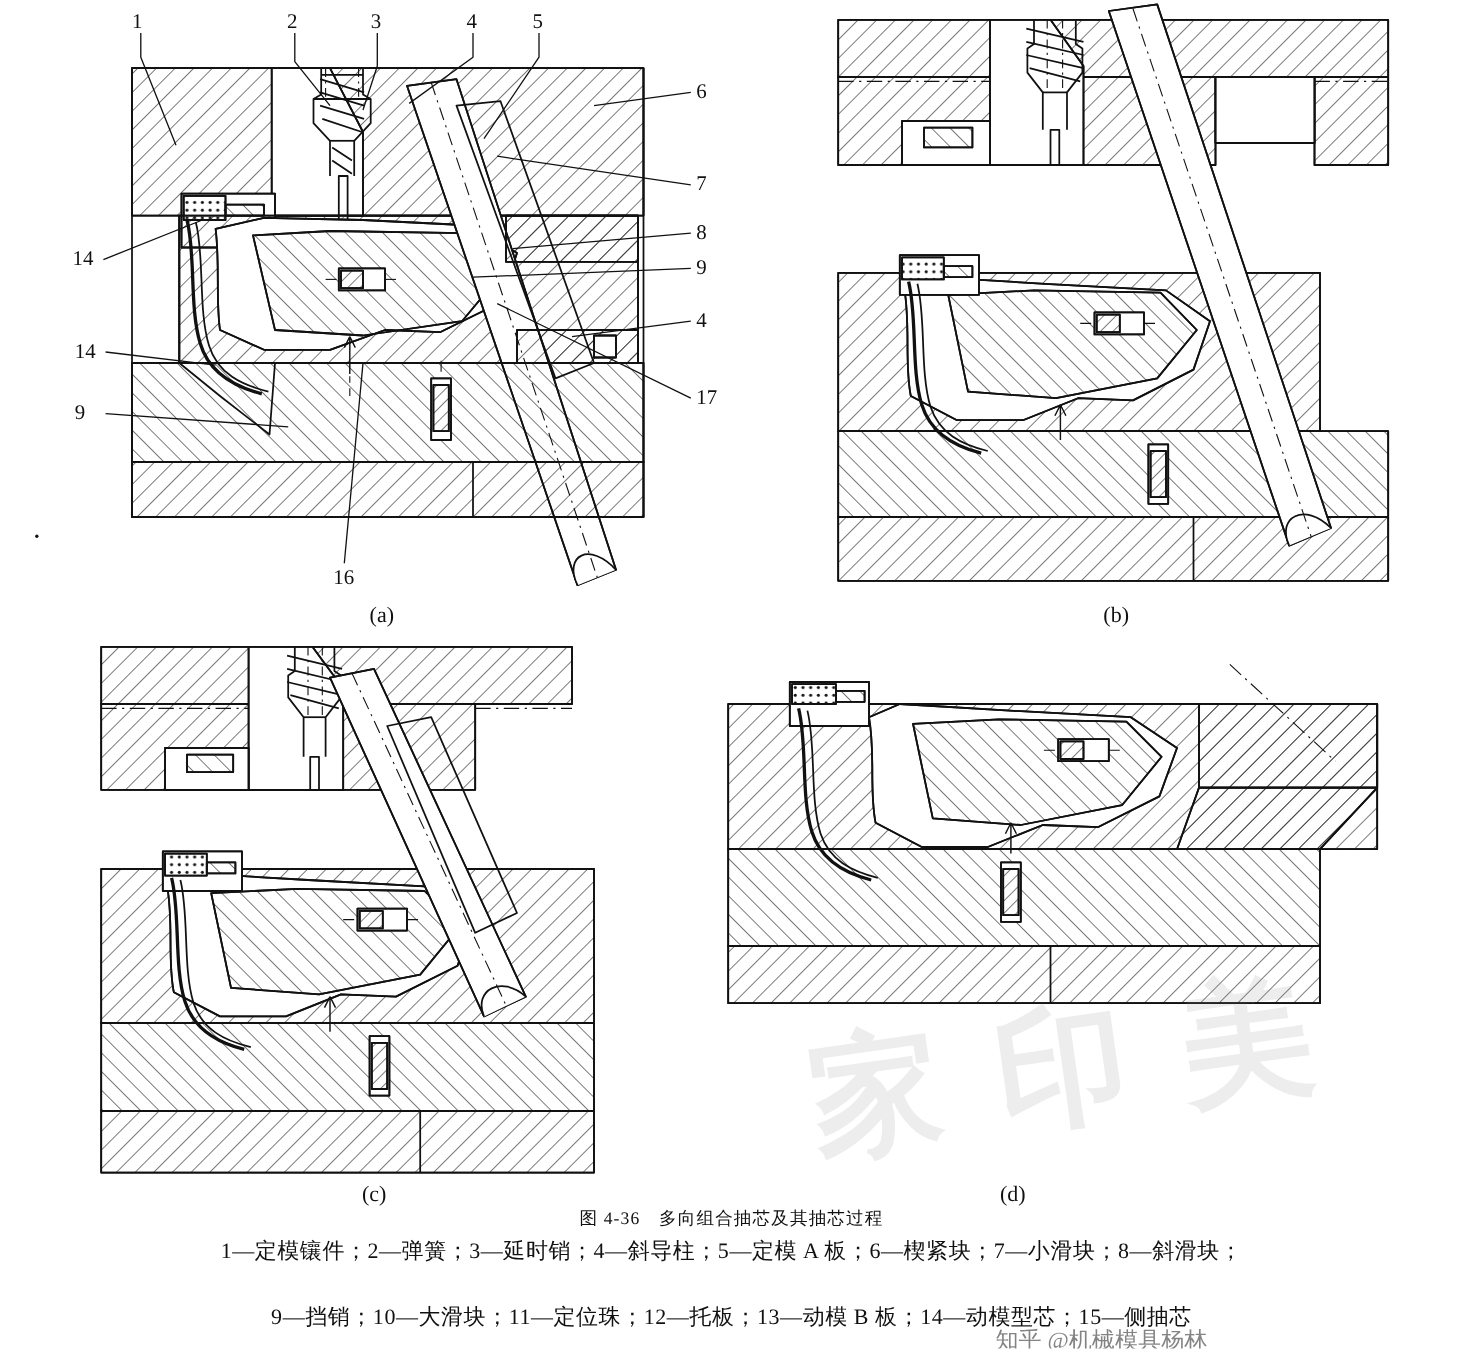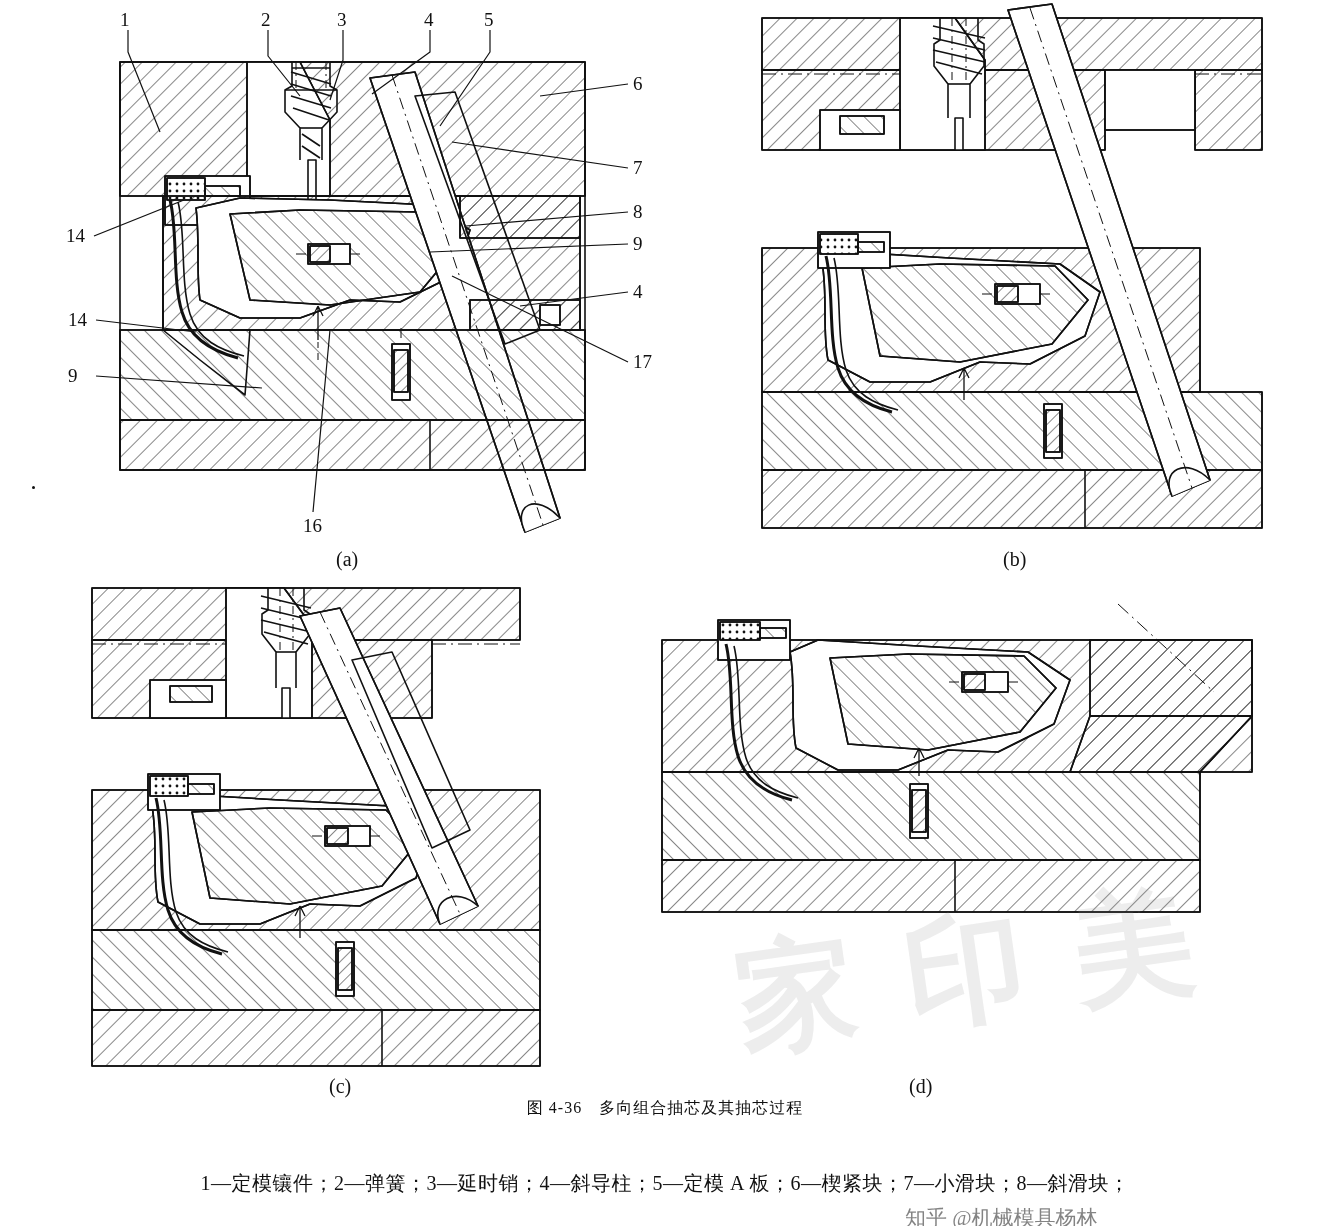--- a/index.html
+++ b/index.html
@@ -38,21 +38,21 @@
     letter-spacing:1px;
   }
   .legend{
     position:absolute;
     left:0;right:0;
     font-size:20px;
     text-align:center;
     font-family:"Liberation Serif", serif;
     letter-spacing:0.5px;
   }
-  .legend.l1{top:1124px;margin-top:46px;}
+  .legend.l1{top:1124px;}
   .legend.l2{top:1184px;}
   .wm{
     position:absolute;
     color:rgba(140,140,140,0.35);
     font-family:"Liberation Serif", serif;
     pointer-events:none;
     user-select:none;
   }
   .wm-big{
     left:735px;top:890px;
@@ -371,14 +371,15 @@
   <div class="sublabel" style="left:329px;top:1075px;">(c)</div>
   <div class="sublabel" style="left:909px;top:1075px;">(d)</div>
 
   <div class="dot" style="left:32px;top:486px;"></div>
 
   <div class="wm wm-big">家 印 美</div>
   <div class="wm wm-line">知乎 @机械模具杨林</div>
 
   <div class="figtitle">图 4-36　多向组合抽芯及其抽芯过程</div>
   <div class="legend l1">1—定模镶件；2—弹簧；3—延时销；4—斜导柱；5—定模 A 板；6—楔紧块；7—小滑块；8—斜滑块；</div>
+  <div class="legend l2">9—挡销；10—大滑块；11—定位珠；12—托板；13—动模 B 板；14—动模型芯；15—侧抽芯</div>
 
 </div>
 
 </body></html>

